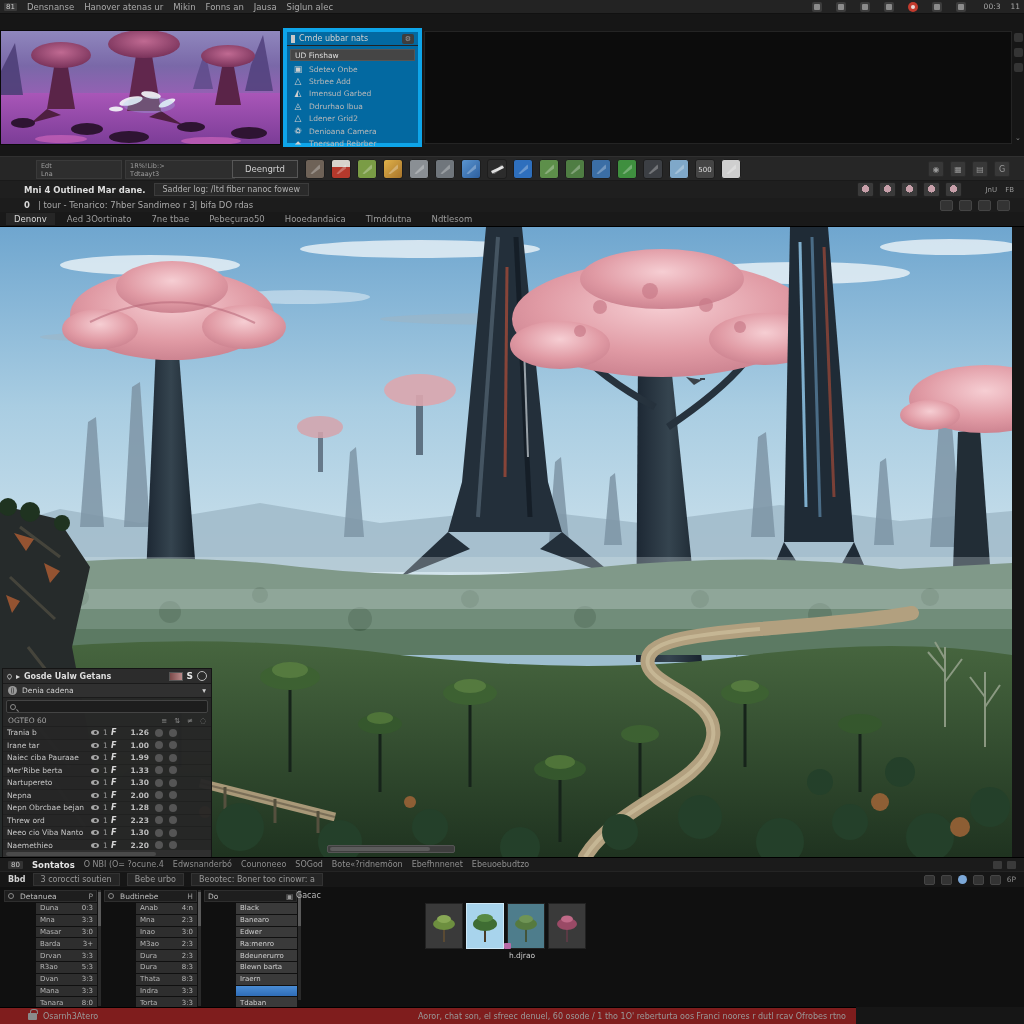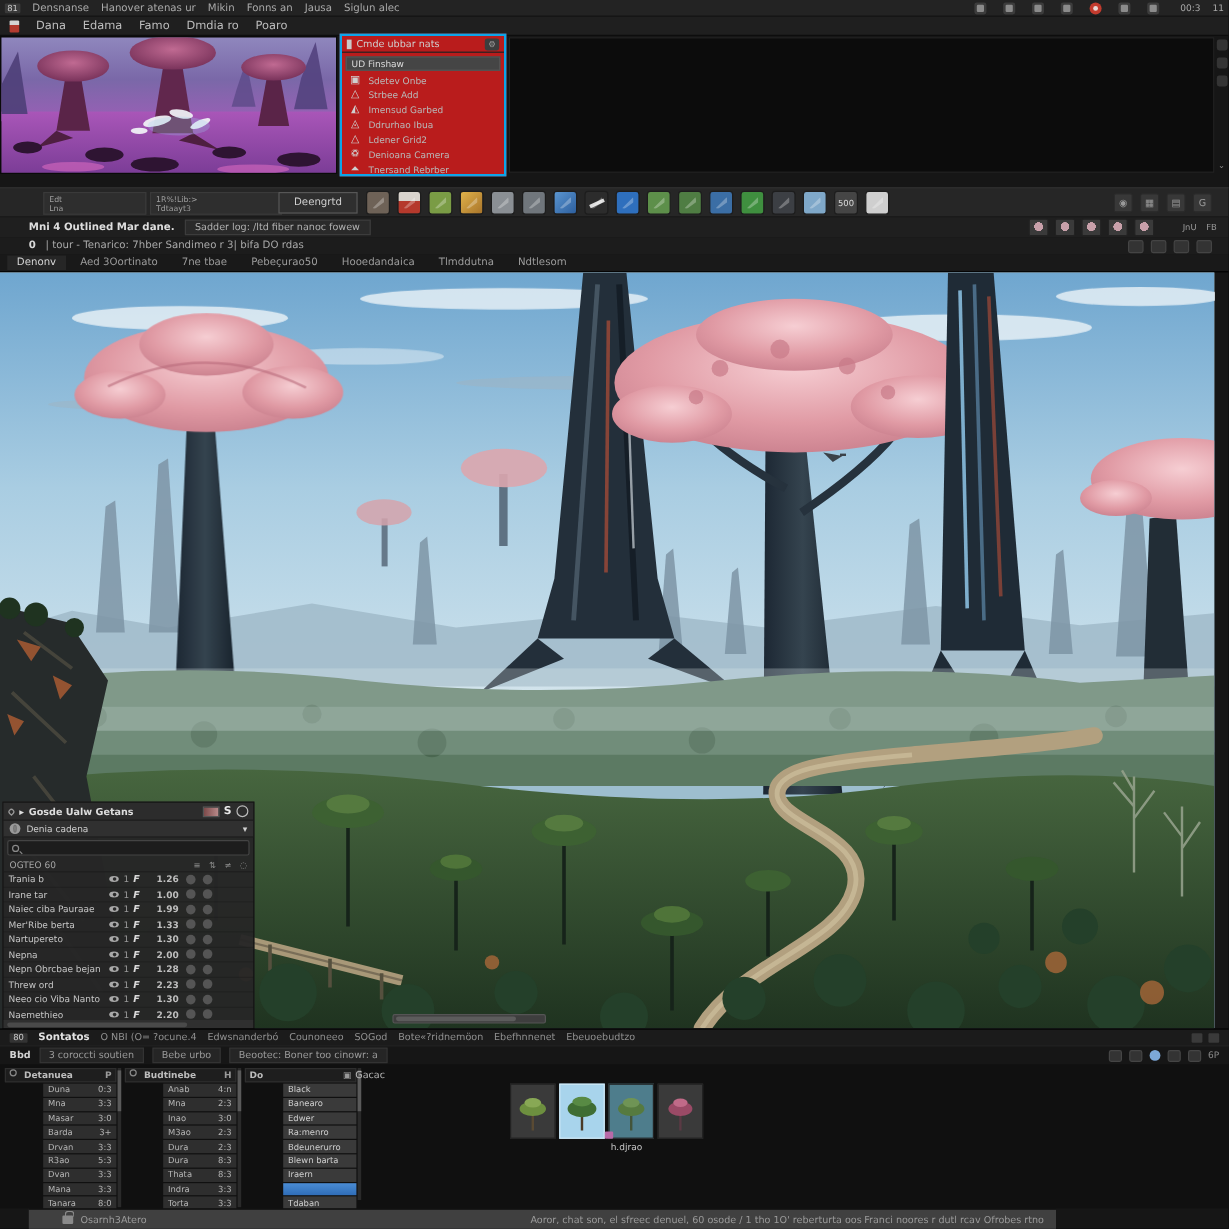--- a/index.html
+++ b/index.html
@@ -19,21 +19,21 @@
   #menubar2 { left:0; top:14px; width:1024px; height:16px; background:#1f1f1f; border-bottom:1px solid #0d0d0d; font-size:9.5px; color:#bdbdbd; padding:0 8px; display:flex; align-items:center; gap:14px; }
   #menubar2 .appdot { width:8px; height:10px; background:linear-gradient(180deg,#d4d4d4 40%,#b33b30 40%); border-radius:1px; }
 
   
   #preview { left:0; top:30px; width:281px; height:115px; border:1px solid #0a0a0a; overflow:hidden; }
   #preview svg { display:block; }
   #preview-caption { left:0; top:145px; width:420px; height:11px; font-size:8px; color:#8f8f8f; padding-left:6px; display:flex; align-items:center; gap:5px; }
   #preview-caption .pin { width:6px; height:6px; border:1px solid #777; border-radius:50% 50% 50% 0; transform:rotate(-45deg); }
 
   
-  #create-panel { left:283px; top:28px; width:139px; height:119px; background:#b91c1c; border:2px solid #0ea5e9; }
+  #create-panel { left:283px; top:28px; width:139px; height:119px; background:#0369a1; border:4px solid #0ea5e9; }
   #create-panel .hd { height:14px; display:flex; align-items:center; padding:0 4px; border-bottom:1px solid #222; font-size:8px; color:#cfcfcf; }
   #create-panel .hd .flag { width:4px; height:8px; background:#c9c9c9; margin-right:4px; }
   #create-panel .hd .gear { margin-left:auto; width:12px; height:10px; background:#3d3d3d; border-radius:2px; color:#999; font-size:7px; text-align:center; line-height:10px; }
   #create-panel .sel { height:12px; margin:3px 3px 2px 3px; background:#454545; border:1px solid #555; font-size:7.5px; color:#ddd; display:flex; align-items:center; padding:0 4px; }
   .cp-item { height:12.4px; display:flex; align-items:center; gap:6px; padding:0 6px; font-size:7.5px; color:#b9b9b9; }
   .cp-item .tri { color:#cfcfcf; font-size:9px; line-height:9px; width:10px; text-align:center; }
 
   
   #blank-canvas { left:424px; top:31px; width:588px; height:113px; background:#0c0c0c; border:1px solid #242424; }
   #right-strip { left:1012px; top:30px; width:12px; height:116px; display:flex; flex-direction:column; align-items:center; gap:6px; padding-top:3px; color:#8a8a8a; font-size:7px; }
@@ -112,36 +112,36 @@
   #crumbs2-row { left:0; top:871px; width:1024px; height:16px; background:#161616; border-top:1px solid #242424; display:flex; align-items:center; gap:7px; padding-left:8px; font-size:8px; color:#9a9a9a; }
   #crumbs2-row .lead { color:#d2d2d2; font-weight:bold; }
   #crumbs2-row .seg { background:#252525; border:1px solid #333; padding:1px 7px; }
   #crumbs2-row .icons { margin-left:auto; padding-right:8px; display:flex; gap:6px; align-items:center; color:#8a8a8a; font-size:7.5px; }
   .sq2 { width:11px; height:10px; background:#333; border:1px solid #454545; border-radius:2px; }
   .bluedot { width:9px; height:9px; border-radius:50%; background:#7ca8d8; }
 
   
   #bottom { left:0; top:887px; width:1024px; height:120px; background:#101010; }
   .pcol { position:absolute; top:3px; width:93px; }
-  .pcol .phd { height:12px; background:#1e1e1e; border:1px solid #2e2e2e; display:flex; align-items:flex-start; gap:6px; padding:0 3px; font-size:7.5px; color:#bdbdbd;font-weight:bold; }
+  .pcol .phd { height:12px; background:#1e1e1e; border:1px solid #2e2e2e; display:flex; align-items:center; gap:6px; padding:0 3px; font-size:7.5px; color:#bdbdbd; }
   .pcol .phd .o { width:6px; height:6px; border:1px solid #8a8a8a; border-radius:50%; }
   .pcol .phd .bdg { margin-left:auto; color:#9a9a9a; }
   .prow { height:10.8px; margin-top:1px; background:#2e2e2e; display:flex; align-items:center; justify-content:space-between; padding:0 4px; font-size:7px; color:#b5b5b5;margin-left:32px; }
   .prow.btn { background:#3a3a3a; color:#cfcfcf; }
   .prow.sel { background:linear-gradient(180deg,#4a8cd4,#2f6db8); color:#fff; }
   .vscroll { position:absolute; top:3px; width:3px; height:116px; background:#2a2a2a; }
   .vscroll .h { position:absolute; top:2px; left:0; width:3px; height:34px; background:#5a5a5a; }
   #assets-label { position:absolute; left:296px; top:4px; font-size:8px; color:#b8b8b8; }
   .thumb-card { position:absolute; top:16px; width:38px; height:46px; border:1px solid #222; }
   .thumb-card svg { display:block; }
   #asset-caption { position:absolute; left:492px; top:64px; font-size:7.5px; color:#c9c9c9; width:60px; text-align:center; }
   #asset-mini { position:absolute; left:504px; top:56px; width:7px; height:6px; background:#b86aa8; border-radius:1px; }
 
   
-  #statusbar { left:0; top:1007px; width:856px; height:17px; background:#404040; border-top:1px solid #000; display:flex; align-items:center; font-size:8px; color:#9a9a9a; padding:0 10px;margin-left:24px; }
+  #statusbar { left:0; top:1007px; width:856px; height:17px; background:#7f1d1d; border-top:1px solid #000; display:flex; align-items:center; font-size:8px; color:#9a9a9a; padding:0 10px; }
   .lock { width:9px; height:7px; background:#8a8a8a; border-radius:1px; position:relative; margin-right:6px; margin-left:18px; }
   .lock::before { content:""; position:absolute; left:1.5px; top:-4px; width:6px; height:4px; border:1.5px solid #8a8a8a; border-bottom:0; border-radius:3px 3px 0 0; }
   #statusbar .center { position:absolute; left:418px; }
   #statusbar .right { position:absolute; right:10px; }
 </style>
 </head>
 <body>
 
 <div id="app">
 
@@ -172,28 +172,20 @@
     <span class="mico">
         <i></i>
       </span>
     <span class="mico">
         <i></i>
       </span>
     <span style="margin-left:8px;font-size:7.5px">00:3</span>
     <span style="font-size:7.5px">11</span>
   </div>
 
-  <div id="menubar2" class="abs">
-    <span class="appdot"></span>
-    <span>Dana</span>
-    <span>Edama</span>
-    <span>Famo</span>
-    <span>Dmdia ro</span>
-    <span>Poaro</span>
-  </div>
 
   <div id="preview" class="abs">
     <svg width="281" height="115" viewBox="0 0 281 115" preserveAspectRatio="none">
       <defs>
         <linearGradient id="psky" x1="0" y1="0" x2="0" y2="1">
           <stop offset="0" stop-color="#8f87bd"></stop>
             <stop offset=".5" stop-color="#7a68a8"></stop>
             <stop offset="1" stop-color="#9a5fb6"></stop>
         </linearGradient>
         <linearGradient id="pgnd" x1="0" y1="0" x2="0" y2="1">

